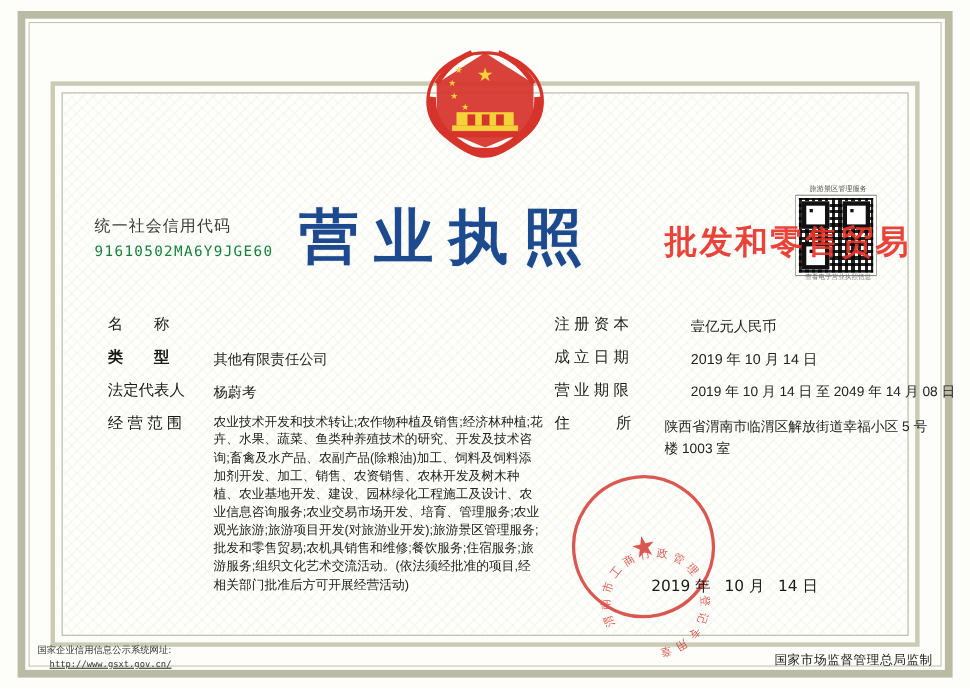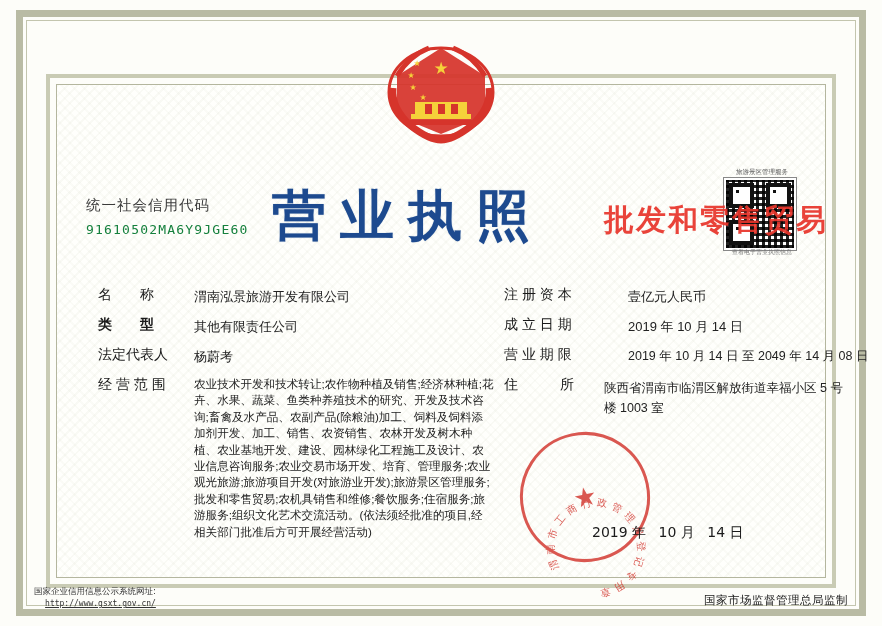--- a/index.html
+++ b/index.html
@@ -321,21 +321,20 @@
     <span class="qr-corner tr"></span>
     <span class="qr-corner bl"></span>
   </div>
   <div class="qr-subcaption">查看电子营业执照信息</div>
 
   <div class="watermark-text">批发和零售贸易</div>
 
   <div class="fields">
 
     <div class="flabel lbl-l" style="top:0px;">名　　称</div>
-    <div class="fvalue val-l" style="top:2px;">渭南泓景旅游开发有限公司</div>
 
     <div class="flabel lbl-l" style="top:30px;font-weight:bold;">类　　型</div>
     <div class="fvalue val-l" style="top:32px;">其他有限责任公司</div>
 
     <div class="flabel lbl-l" style="top:60px;">法定代表人</div>
     <div class="fvalue val-l" style="top:62px;">杨蔚考</div>
 
     <div class="flabel lbl-l" style="top:90px;">经 营 范 围</div>
     <div class="fvalue-wrap" style="left:182px; top:90px;">农业技术开发和技术转让;农作物种植及销售;经济林种植;花卉、水果、蔬菜、鱼类种养殖技术的研究、开发及技术咨询;畜禽及水产品、农副产品(除粮油)加工、饲料及饲料添加剂开发、加工、销售、农资销售、农林开发及树木种植、农业基地开发、建设、园林绿化工程施工及设计、农业信息咨询服务;农业交易市场开发、培育、管理服务;农业观光旅游;旅游项目开发(对旅游业开发);旅游景区管理服务;批发和零售贸易;农机具销售和维修;餐饮服务;住宿服务;旅游服务;组织文化艺术交流活动。(依法须经批准的项目,经相关部门批准后方可开展经营活动)</div>
 

